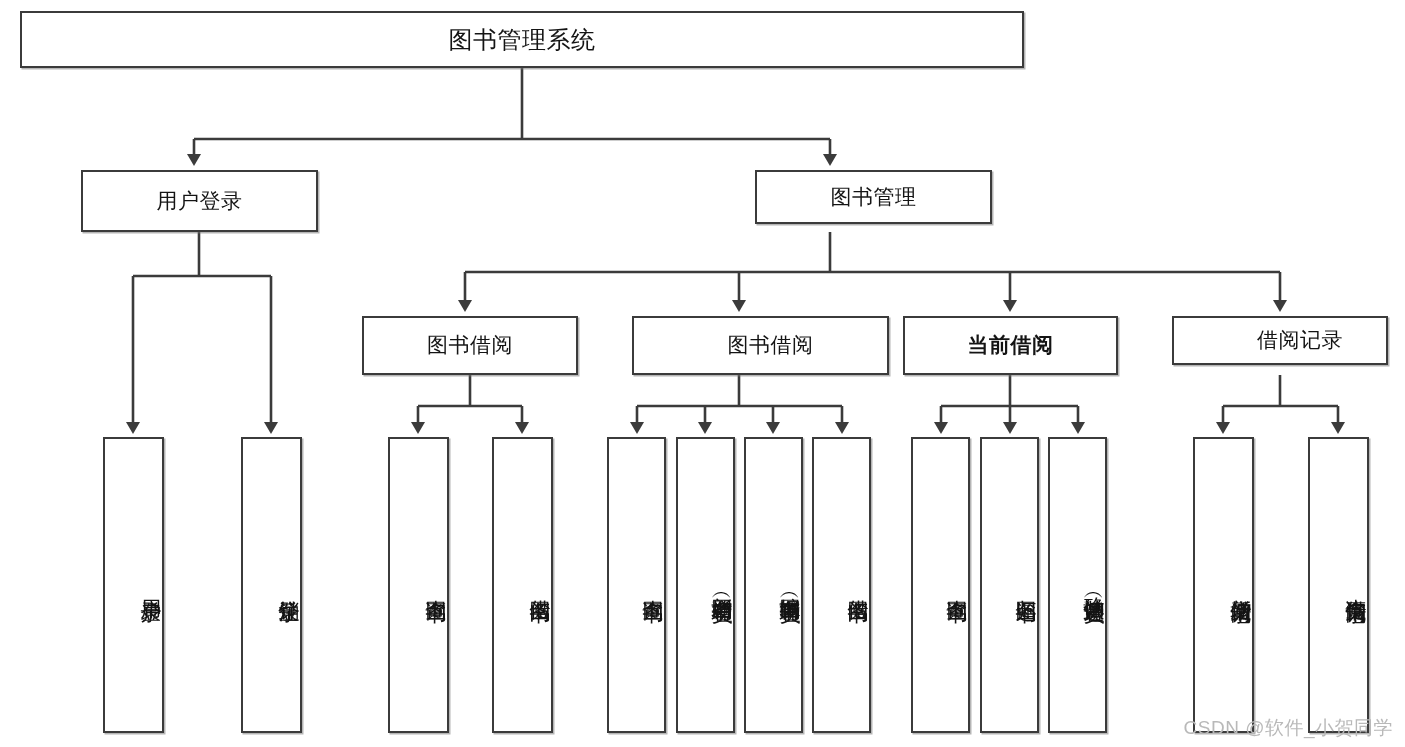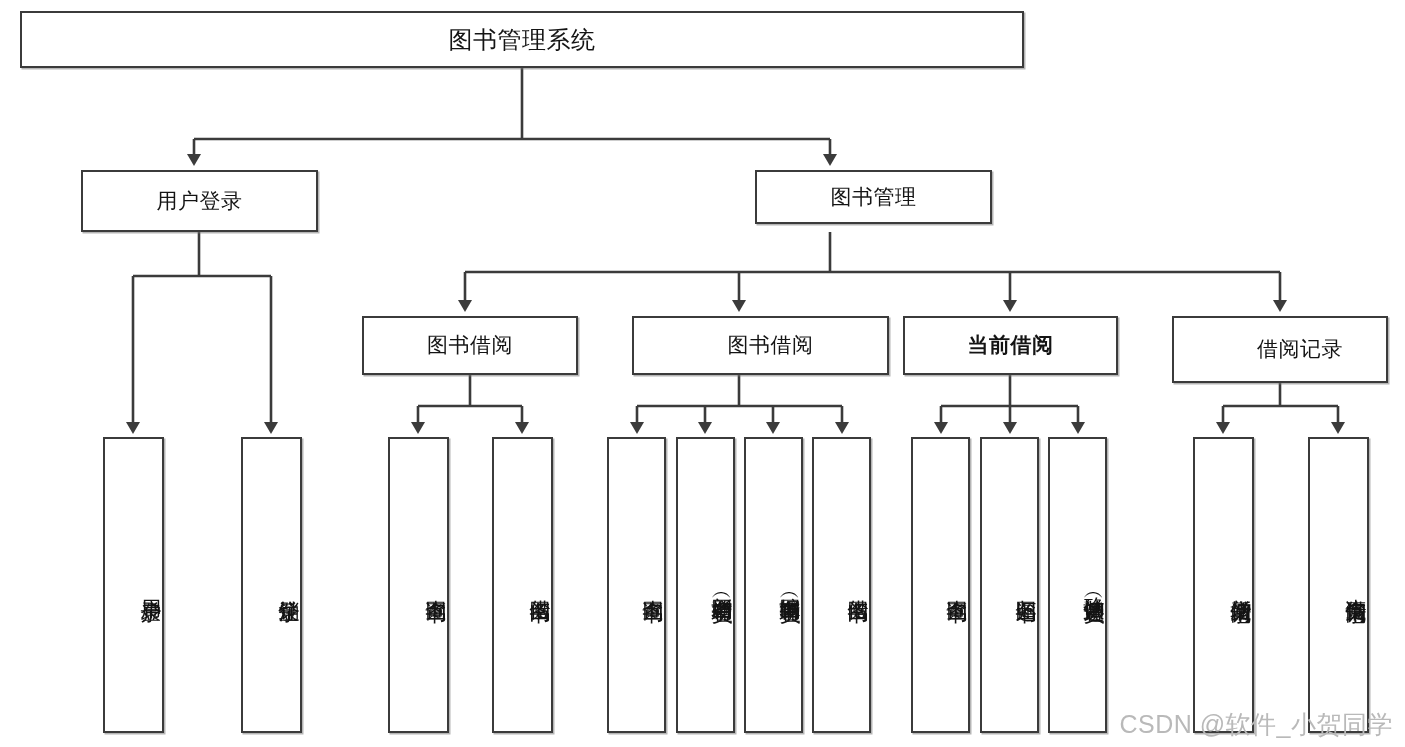--- a/index.html
+++ b/index.html
@@ -85,21 +85,21 @@
     align-items: center;
     justify-content: center;
   }
   .leaf.topalign .vwrap { align-items: flex-start; padding-top: 2px; }
 
   
   #watermark {
     position: absolute;
     right: 12px;
     bottom: 6px;
-    font-size: 25px;
+    font-size: 19px;
     color: #b9b9b9;
     letter-spacing: 0.5px;
     z-index: 3;
     white-space: nowrap;
     user-select: none;
   }
 </style>
 </head>
 <body>
 
@@ -172,21 +172,21 @@
   </div>
 
   <div class="node" style="left:632px; top:316px; width:257px; height:59px;padding-left:20px;">
     <span class="label">图书借阅</span>
   </div>
 
   <div class="node" style="left:903px; top:316px; width:215px; height:59px;font-weight:bold;">
     <span class="label">当前借阅</span>
   </div>
 
-  <div class="node" style="left:1172px; top:316px; width:216px; height:67px;padding-left:40px;">
+  <div class="node" style="left:1172px; top:316px; width:216px; height:49px;padding-left:40px;">
     <span class="label">借阅记录</span>
   </div>
 
   <div class="leaf" style="left:103px; top:437px; width:61px; height:296px;">
     <div class="vwrap">
       <span class="vlabel">用户登录</span>
     </div>
   </div>
 
   <div class="leaf" style="left:241px; top:437px; width:61px; height:296px;">

